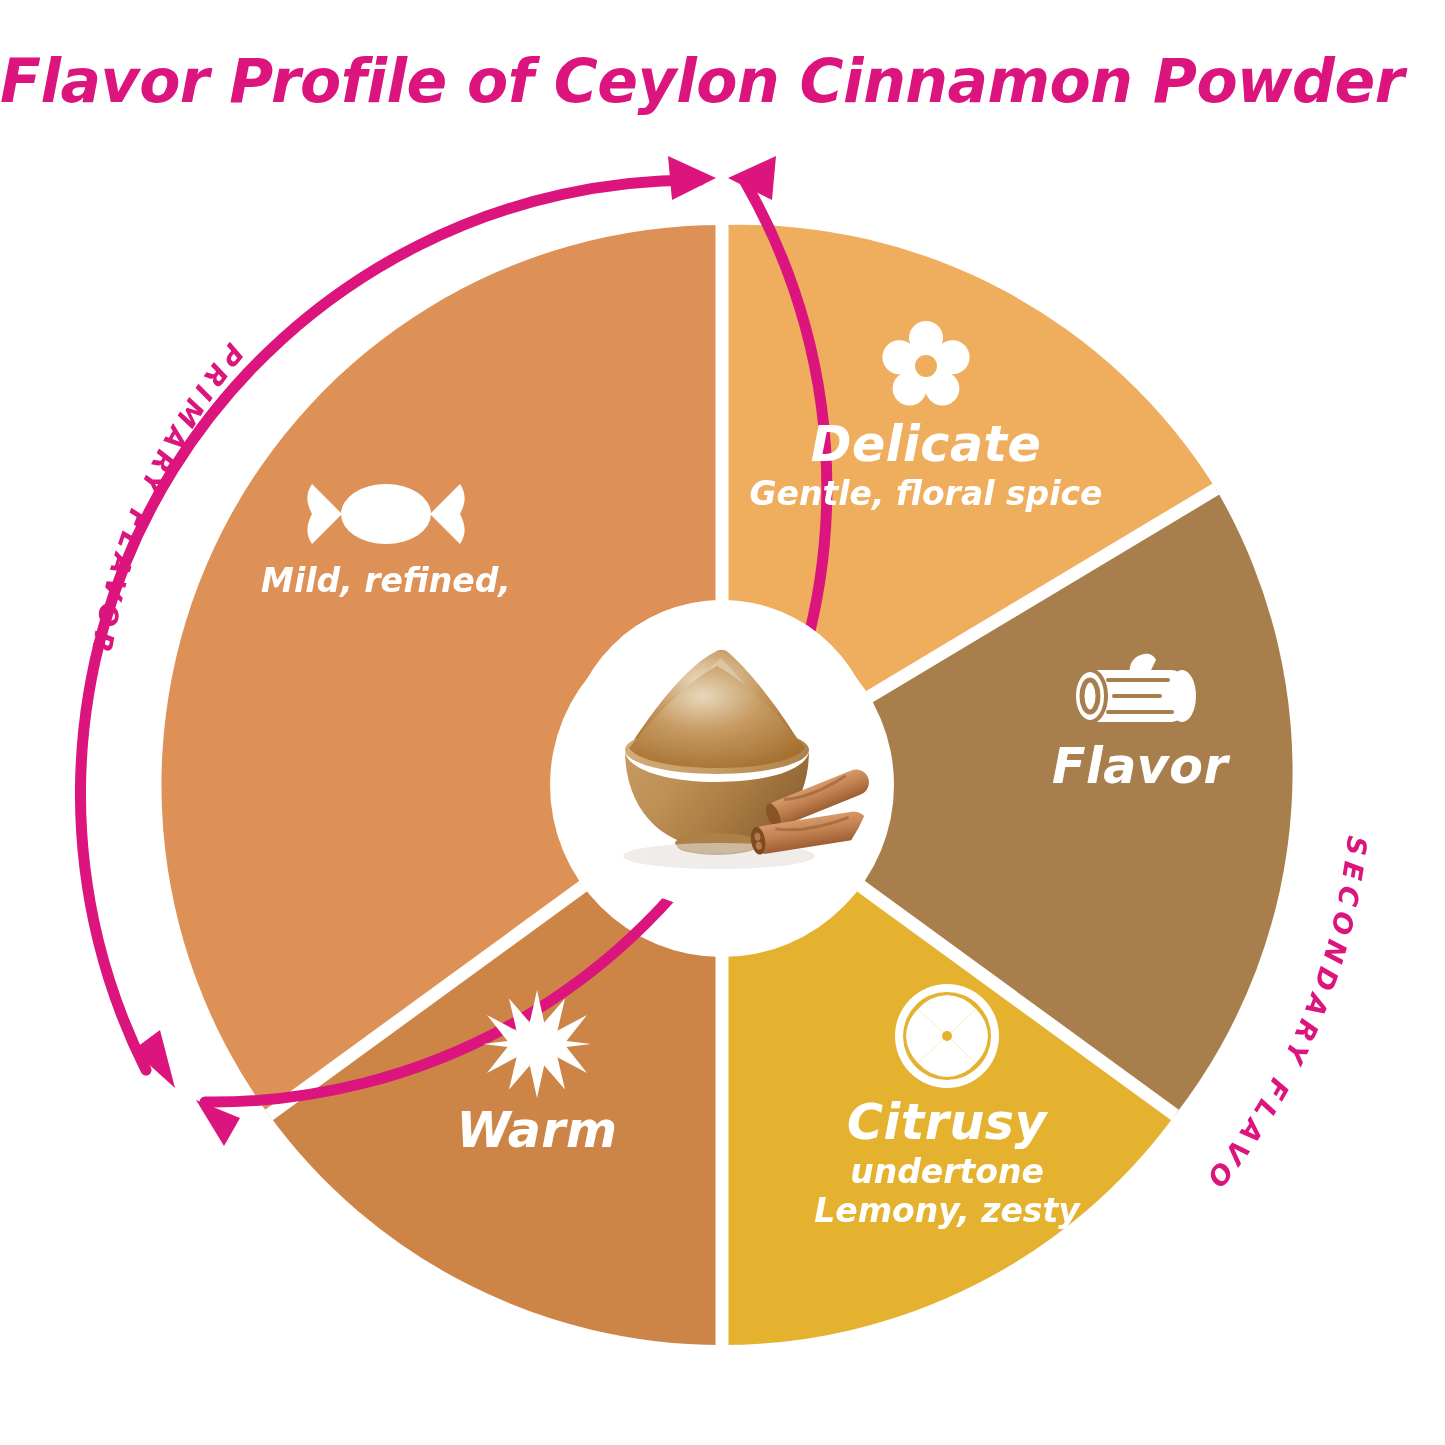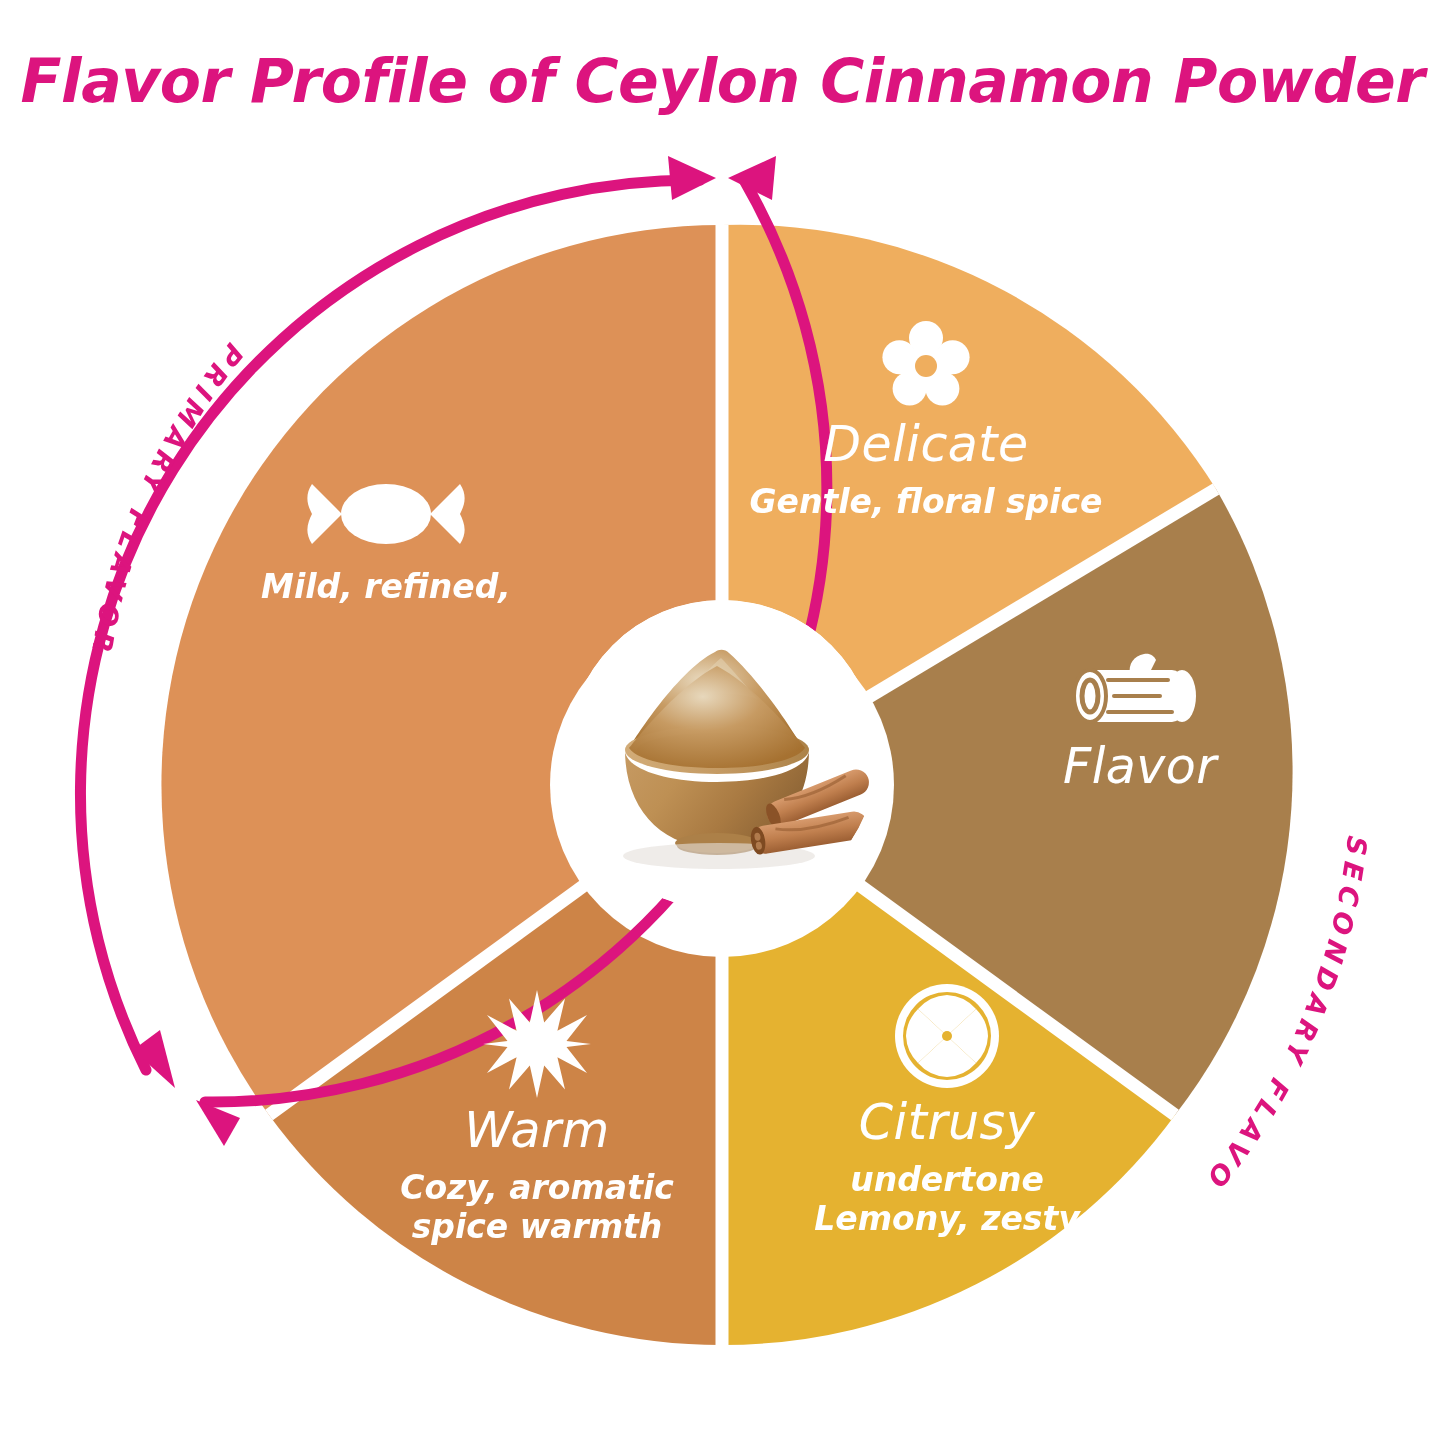--- a/index.html
+++ b/index.html
@@ -18,21 +18,21 @@
     position: relative;
     width: 1445px;
     height: 1445px;
     background: #ffffff;
   }
   #title {
     position: absolute;
     top: 46px;
     left: 0;
     width: 1445px;
-    text-align: center;
+    text-align: left;
     font-family: "DejaVu Sans", sans-serif;
     font-size: 60px;
     font-weight: bold;
     font-style: italic;
     letter-spacing: -0.5px;
     color: #DC147E;
     white-space: nowrap;
   }
   #wheel {
     position: absolute;
@@ -40,34 +40,34 @@
     left: 0;
   }
   .seg-label {
     position: absolute;
     text-align: center;
     color: #ffffff;
     pointer-events: none;
   }
   .seg-title {
     font-family: "DejaVu Sans", sans-serif;
-    font-weight: normal;
+    font-weight: bold;
     font-style: italic;
     font-size: 49px;
     line-height: 1.04;
     letter-spacing: 0.5px;
     text-shadow: 0 0 1px rgba(255,255,255,0.25);
   }
   .seg-desc {
     font-family: "DejaVu Sans", sans-serif;
     font-weight: bold;
     font-style: italic;
     font-size: 33px;
     line-height: 1.18;
-    margin-top: 12px;
+    margin-top: 4px;
   }
   .seg-icon {
     display: block;
     margin: 0 auto 6px auto;
   }
   
   #center-photo {
     position: absolute;
     left: 567px;
     top: 600px;
@@ -238,24 +238,20 @@
       <div>undertone</div>
       <div>Lemony, zesty</div>
     </div>
   </div>
 
   <div class="seg-label" style="left:356px; top:988px; width:362px;">
     <svg class="seg-icon" width="112" height="112" viewBox="0 0 112 112">
       <polygon fill="#ffffff" points="56,2 63.2,34.5 84,10.5 76.4,42.8 106,27 85.5,53 110,56 85.5,59 106,85 76.4,69.2 84,101.5 63.2,77.5 56,110 48.8,77.5 28,101.5 35.6,69.2 6,85 26.5,59 2,56 26.5,53 6,27 35.6,42.8 28,10.5 48.8,34.5"></polygon>
     </svg>
     <div class="seg-title">Warm</div>
-    <div class="seg-desc">
-      <div>Cozy, aromatic</div>
-      <div>spice warmth</div>
-    </div>
   </div>
 
   <div id="center-photo">
     <svg width="310" height="310" viewBox="0 0 310 310">
       <g clip-path="url(#bowlClip)">
         <rect x="0" y="0" width="310" height="310" fill="#ffffff"></rect>
 
         <path d="M62 148 C62 148 108 72 148 52 C152 49 158 49 162 53 C198 85 236 146 236 150 Z" fill="url(#powderGrad)"></path>
         <path d="M118 96 C132 80 146 64 154 58 C162 66 176 82 190 99 C170 92 140 92 118 96 Z" fill="#E4D4B5" opacity="0.55"></path>
 

